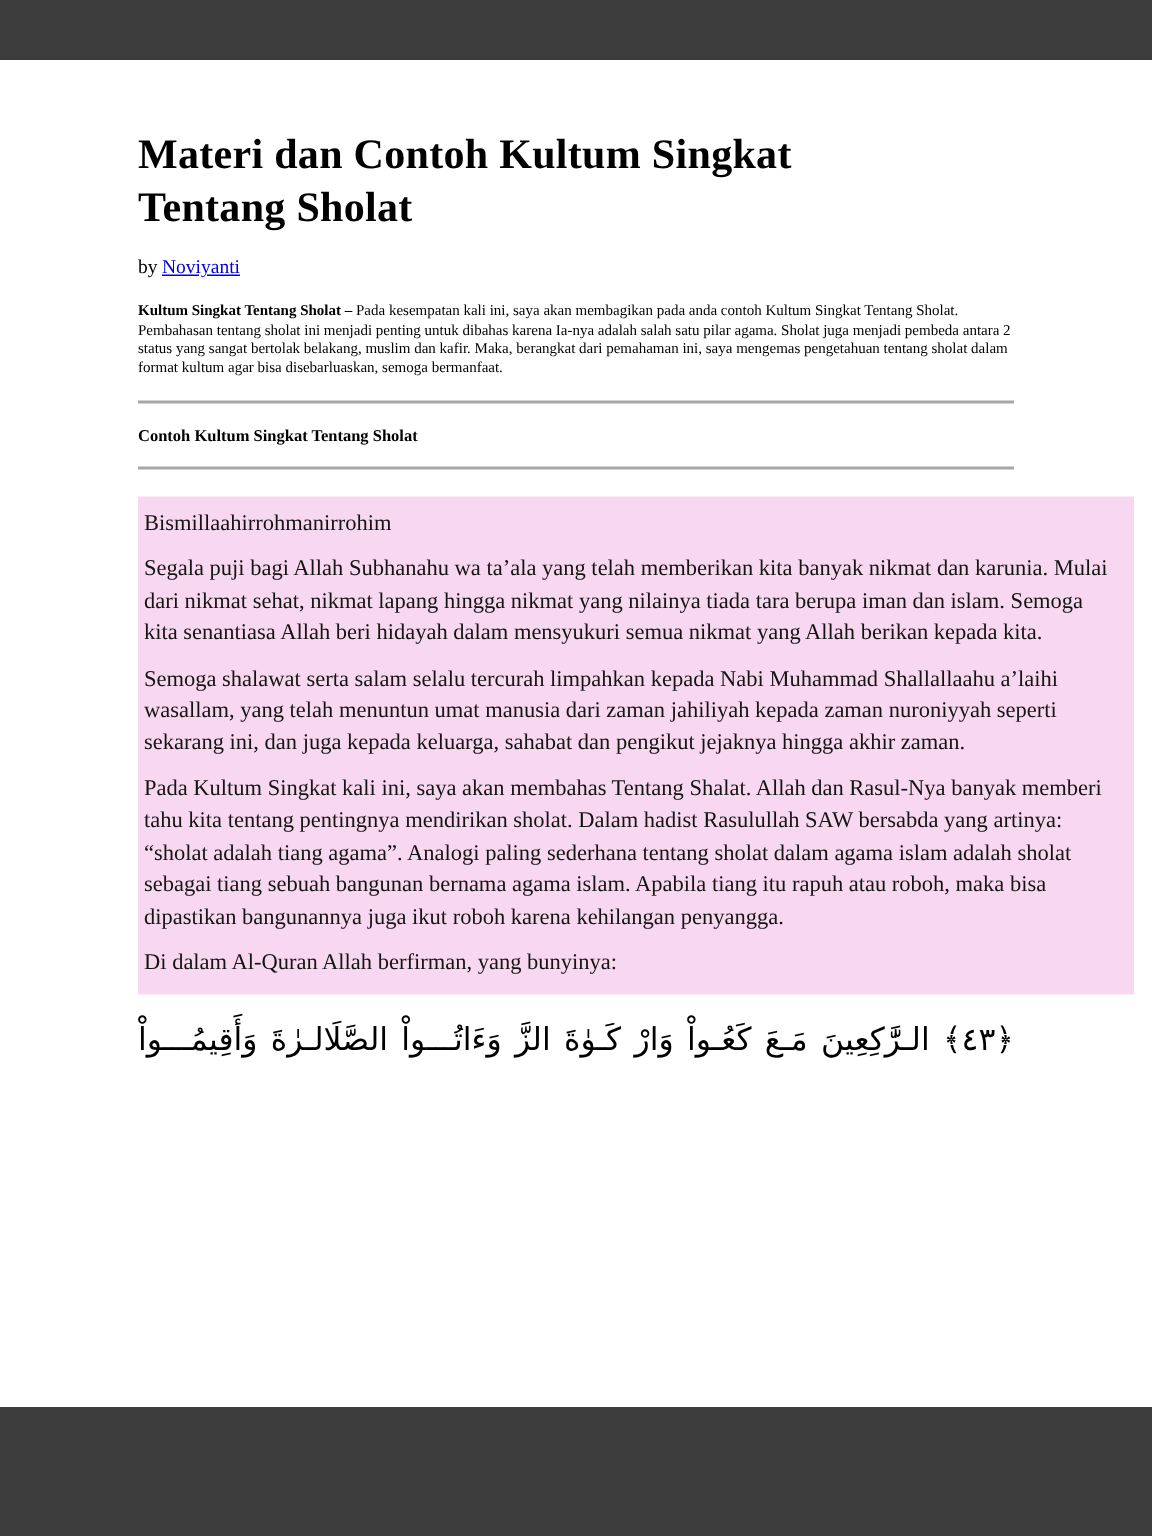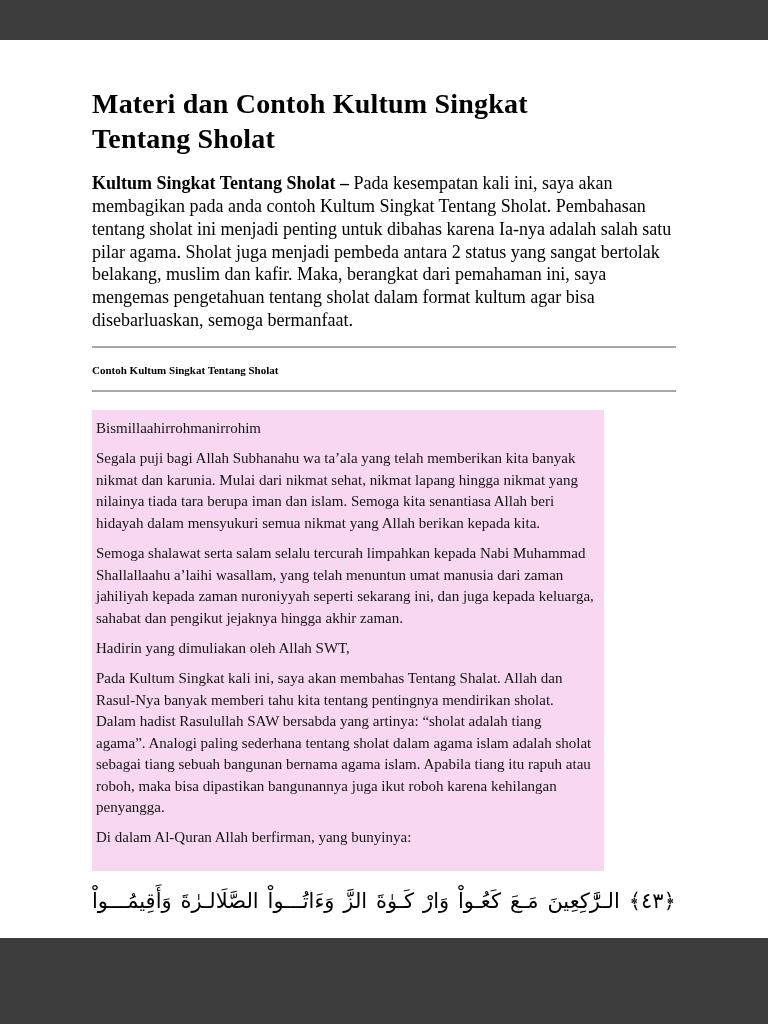--- a/index.html
+++ b/index.html
@@ -34,21 +34,21 @@
   }
   .byline a {
     color: #0000dd;
     text-decoration: underline;
     cursor: pointer;
     margin-left: 3px;
   }
 
   .intro {
     margin-top: 16px;
-    font-size: 18px;
+    font-size: 10px;
     line-height: 1.27;
     color: #000000;
     text-align: left;
   }
   .intro .lead { font-weight: 700; }
 
   hr.rule {
     border: 0;
     border-top: 2px solid #a8a8a8;
     margin: 14px 0 0 0;
@@ -58,29 +58,29 @@
     margin-top: 16px;
     font-size: 11px;
     font-weight: 700;
     color: #000000;
   }
   .rule-bottom { margin-top: 28px; }
 
   .highlight {
     margin-top: 18px;
     padding: 8px 10px 10px 4px;
-    width: 512px;
+    width: 664px;
   }
   .highlight p {
     font-size: 15px;
     line-height: 1.43;
     color: #141414;
     margin-bottom: 9px;
   }
-  .highlight p:last-child { margin-bottom: 12px; }
+  .highlight p:last-child { margin-bottom: 0; }
   .hl-quote { }
 
   .quran {
     margin-top: 18px;
     width: 584px;
     display: flex;
     direction: ltr;
     justify-content: space-between;
     align-items: center;
     flex-wrap: nowrap;
@@ -98,34 +98,34 @@
 <body style="background: rgb(61, 61, 61);">
 
 <div class="viewer">
   <div class="frame-top"></div>
 
   <div class="page">
     <div class="content">
 
       <h1 class="title">Materi dan Contoh Kultum Singkat Tentang Sholat</h1>
 
+      <p class="byline"><span>by</span><a>Noviyanti</a></p>
 
       <p class="intro"><span class="lead">Kultum Singkat Tentang Sholat – </span><span>Pada kesempatan kali ini, saya akan membagikan pada anda contoh Kultum Singkat Tentang Sholat. Pembahasan tentang sholat ini menjadi penting untuk dibahas karena Ia-nya adalah salah satu pilar agama. Sholat juga menjadi pembeda antara 2 status yang sangat bertolak belakang, muslim dan kafir. Maka, berangkat dari pemahaman ini, saya mengemas pengetahuan tentang sholat dalam format kultum agar bisa disebarluaskan, semoga bermanfaat.</span></p>
 
       <hr class="rule">
 
       <h2 class="section-heading">Contoh Kultum Singkat Tentang Sholat</h2>
 
       <hr class="rule rule-bottom">
 
       <div class="highlight" style="background: rgb(248, 216, 240);">
           <p>Bismillaahirrohmanirrohim</p>
           <p>Segala puji bagi Allah Subhanahu wa ta’ala yang telah memberikan kita banyak nikmat dan karunia. Mulai dari nikmat sehat, nikmat lapang hingga nikmat yang nilainya tiada tara berupa iman dan islam. Semoga kita senantiasa Allah beri hidayah dalam mensyukuri semua nikmat yang Allah berikan kepada kita.</p>
           <p>Semoga shalawat serta salam selalu tercurah limpahkan kepada Nabi Muhammad Shallallaahu a’laihi wasallam, yang telah menuntun umat manusia dari zaman jahiliyah kepada zaman nuroniyyah seperti sekarang ini, dan juga kepada keluarga, sahabat dan pengikut jejaknya hingga akhir zaman.</p>
-          <p>Hadirin yang dimuliakan oleh Allah SWT,</p>
           <p><span>Pada Kultum Singkat kali ini, saya akan membahas Tentang Shalat. Allah dan Rasul-Nya banyak memberi tahu kita tentang pentingnya mendirikan sholat. Dalam hadist Rasulullah SAW bersabda yang artinya: </span><span class="hl-quote">“sholat adalah tiang agama”</span><span>. Analogi paling sederhana tentang sholat dalam agama islam adalah sholat sebagai tiang sebuah bangunan bernama agama islam. Apabila tiang itu rapuh atau roboh, maka bisa dipastikan bangunannya juga ikut roboh karena kehilangan penyangga.</span></p>
           <p>Di dalam Al-Quran Allah berfirman, yang bunyinya:</p>
         </div>
 
       <div class="quran">
           <span class="ar-word" dir="rtl">وَأَقِيمُـــواْ</span>
           <span class="ar-word" dir="rtl">الصَّلَالـرٰةَ</span>
           <span class="ar-word" dir="rtl">وَءَاتُـــواْ</span>
           <span class="ar-word" dir="rtl">الزَّ</span>
           <span class="ar-word" dir="rtl">كَـوٰةَ</span>

